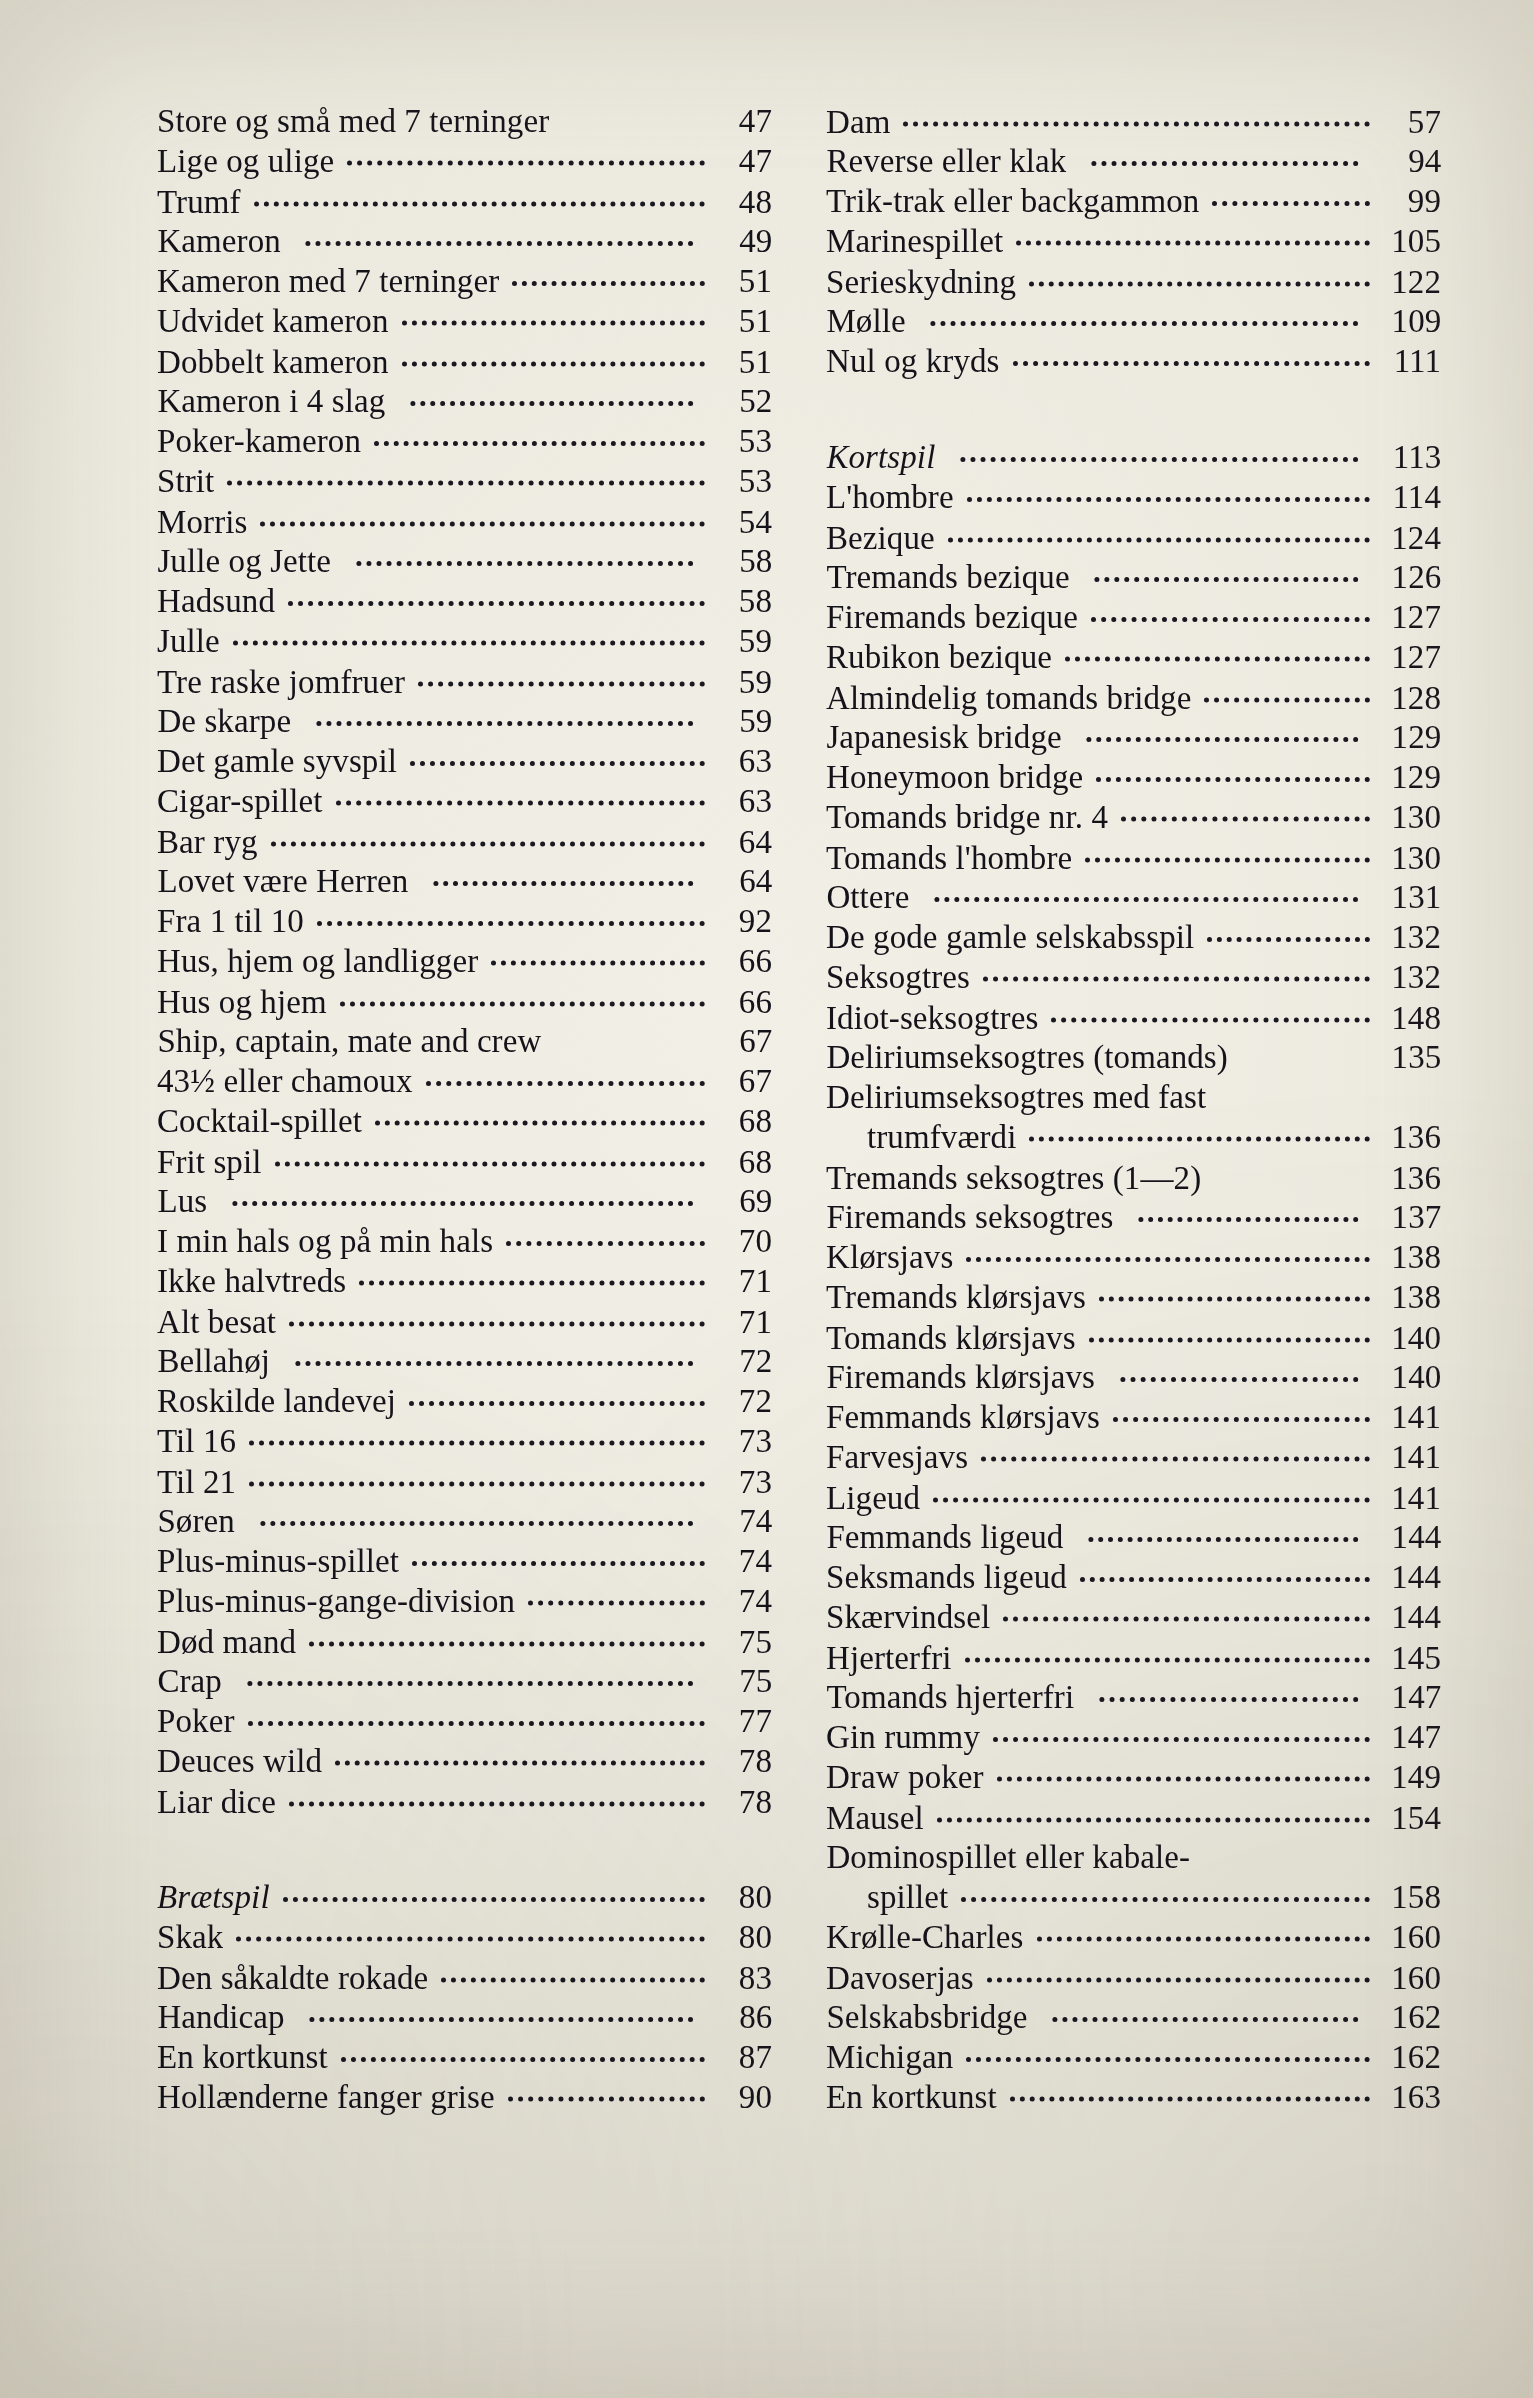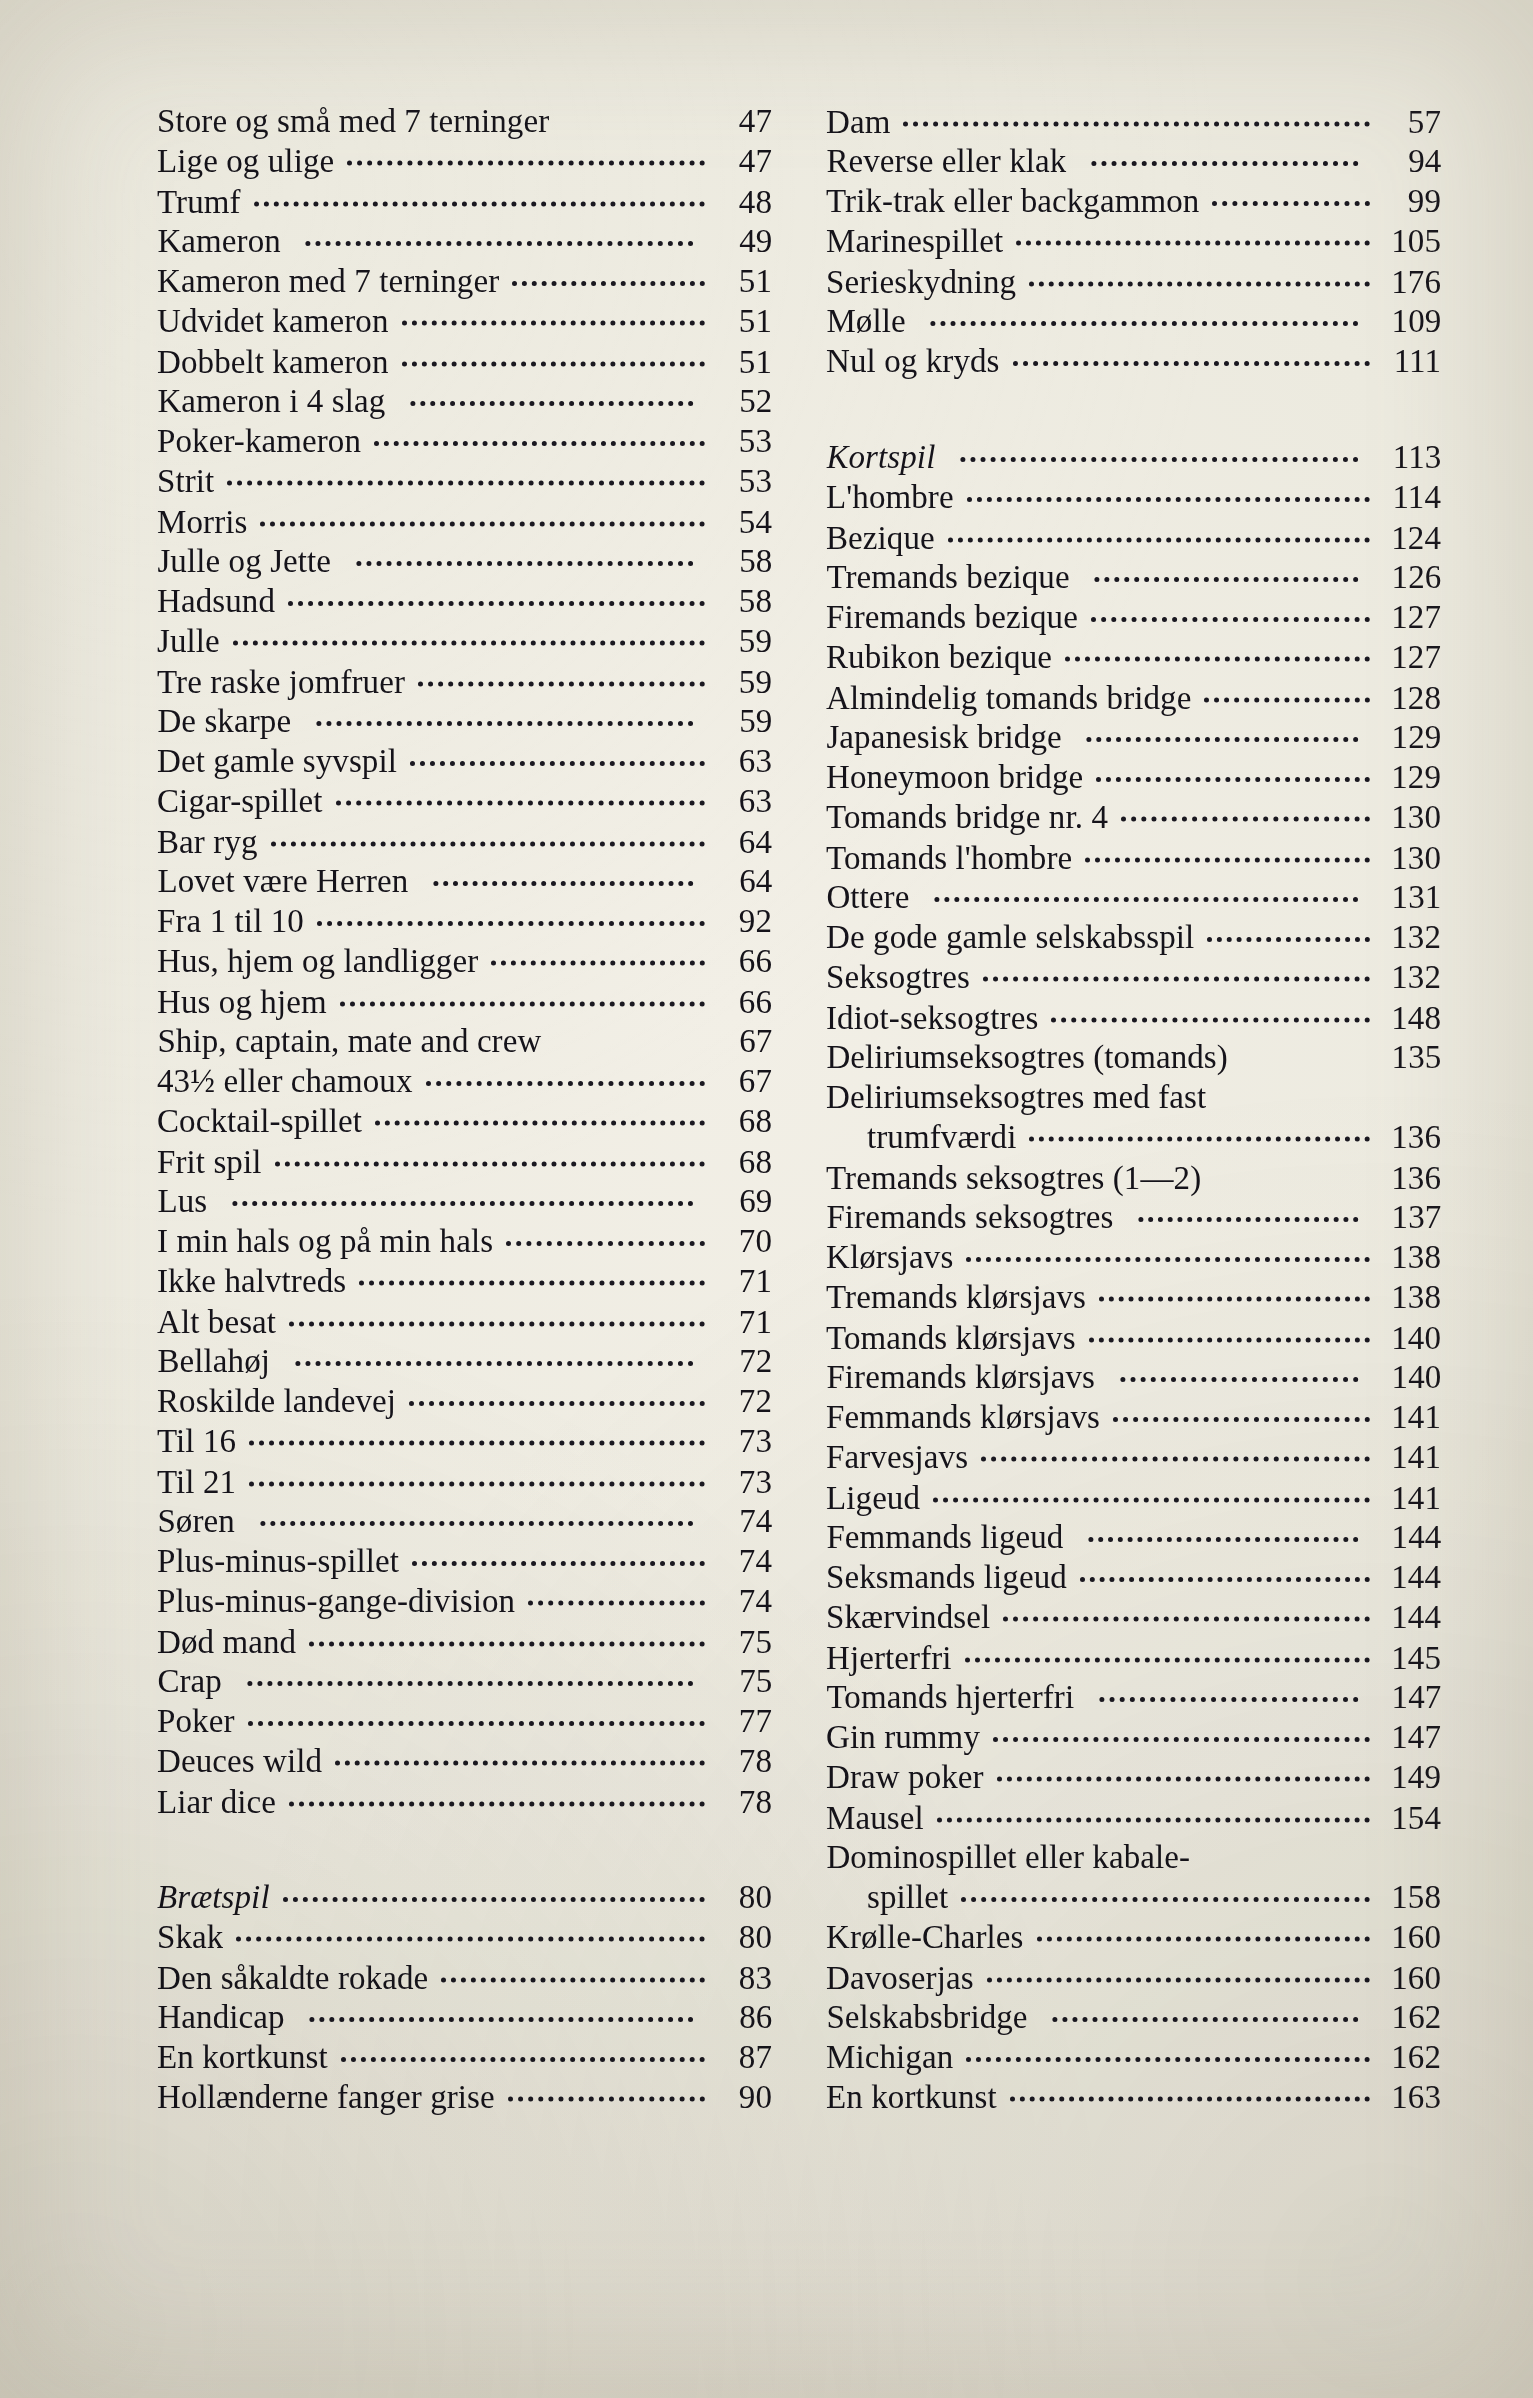--- a/index.html
+++ b/index.html
@@ -385,21 +385,21 @@
             <span class="pageno">99</span>
           </div>
           <div class="entry j1">
             <span class="title">Marinespillet</span>
             <span class="leader"></span>
             <span class="pageno">105</span>
           </div>
           <div class="entry j2">
             <span class="title">Serieskydning</span>
             <span class="leader"></span>
-            <span class="pageno">176</span>
+            <span class="pageno">122</span>
           </div>
           <div class="entry j3">
             <span class="title">Mølle</span>
             <span class="leader"></span>
             <span class="pageno">109</span>
           </div>
           <div class="entry">
             <span class="title">Nul og kryds</span>
             <span class="leader"></span>
             <span class="pageno">111</span>

